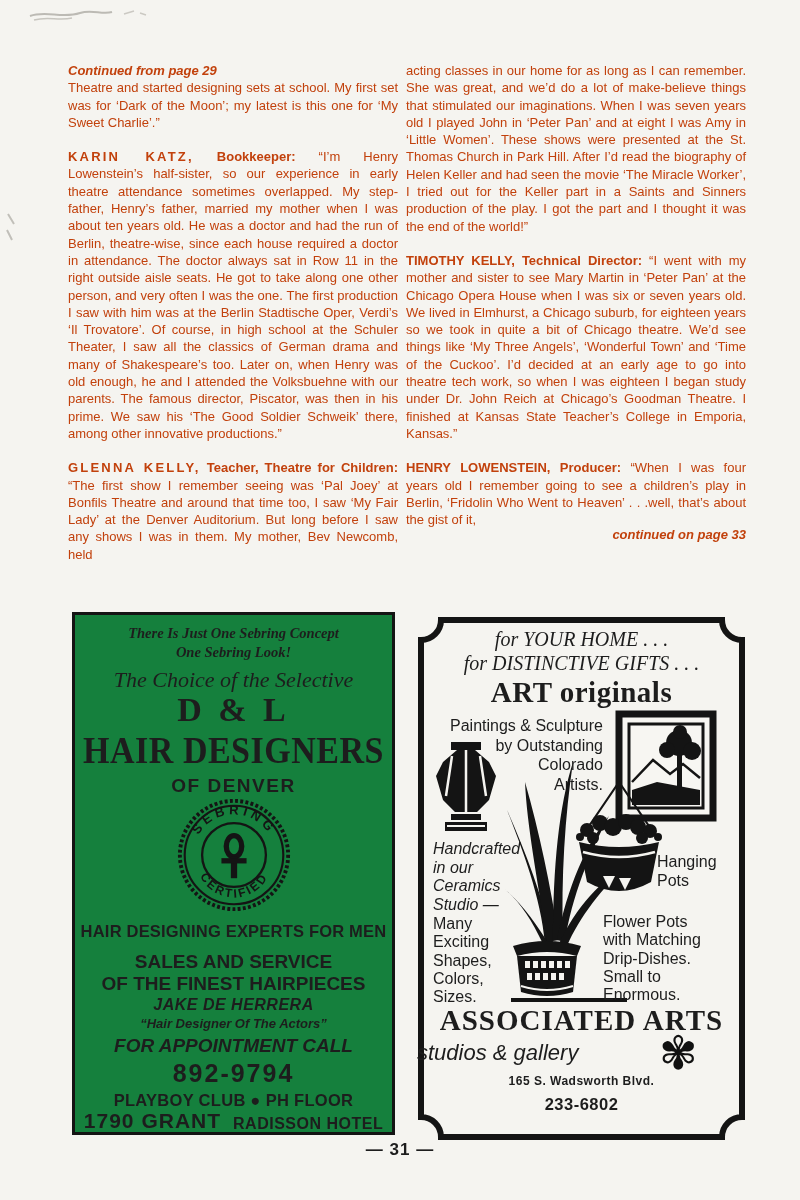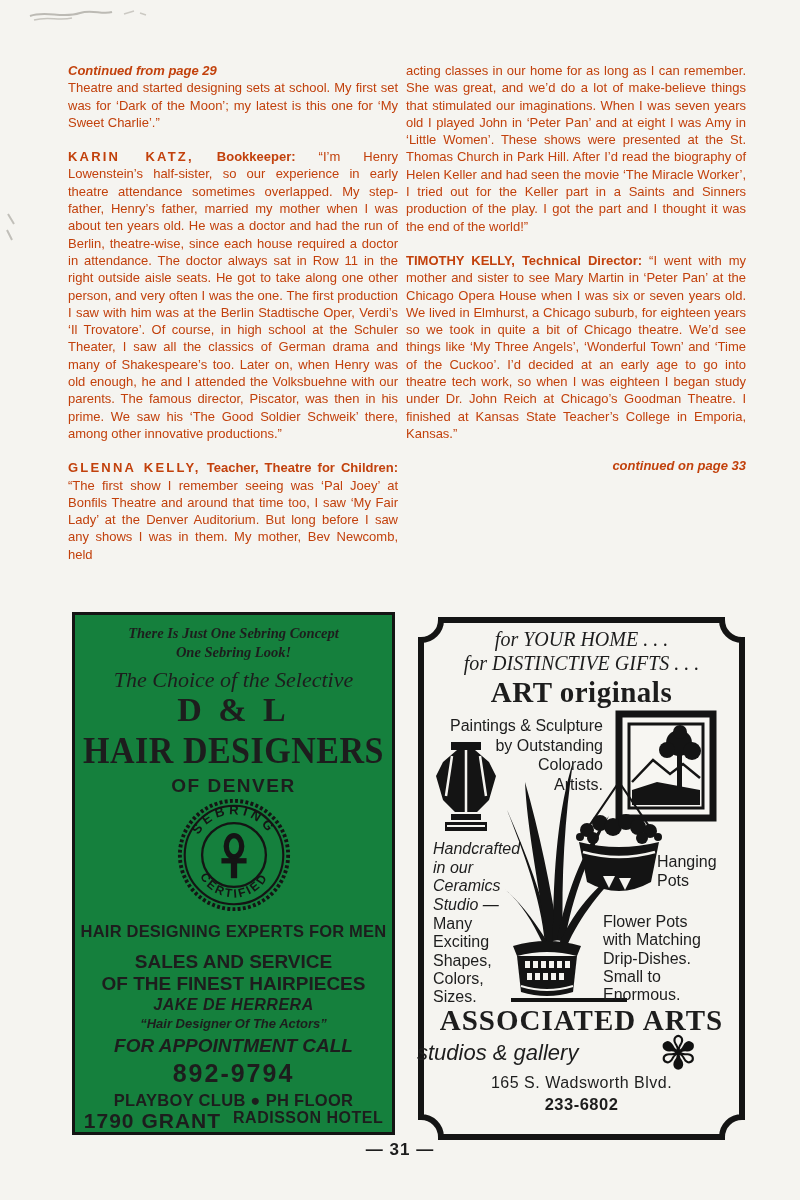--- a/index.html
+++ b/index.html
@@ -36,42 +36,42 @@
   .adl-denver { top:160px; font-size:19px; font-weight:bold; letter-spacing:1.5px; }
   .adl-seal { top:182px; left:50%; transform:translateX(-50%); position:absolute; }
   .adl-line1 { top:307px; font-size:16.5px; font-weight:bold; letter-spacing:0.2px; }
   .adl-line2 { top:336px; font-size:19px; font-weight:bold; }
   .adl-line3 { top:358px; font-size:19px; font-weight:bold; }
   .adl-person { top:381px; font-size:16px; font-weight:bold; font-style:italic; letter-spacing:0.5px; }
   .adl-ptitle { top:401px; font-size:13px; font-style:italic; font-weight:bold; }
   .adl-call { top:420px; font-size:19px; font-weight:bold; font-style:italic; }
   .adl-phone { top:444px; font-size:25px; font-weight:bold; letter-spacing:2px; }
   .adl-loc1 { top:476px; font-size:16.5px; font-weight:bold; letter-spacing:0.3px; }
-  .adl-addr { top:494px; display:flex; justify-content:center; align-items:flex-start; gap:12px; }
+  .adl-addr { top:494px; display:flex; justify-content:center; align-items:flex-end; gap:12px; }
   .adl-addr .big { font-size:21px; font-weight:bold; letter-spacing:1px; }
   .adl-addr .small { font-size:16px; font-weight:bold; letter-spacing:0.5px; }
 
   
   .ad-right { position:absolute; left:417px; top:616px; width:329px; height:525px; }
   .ara-frame { position:absolute; left:0; top:0; }
   .ara-item { position:absolute; }
   .ctr { left:0; right:0; text-align:center; white-space:nowrap; }
   .pre { white-space:pre-line; }
   .ara-t1 { top:12px; font-size:20px; }
   .ara-t2 { top:36px; font-size:20px; }
   .ara-head { top:60px; font-size:29px; letter-spacing:0.5px; }
   .ara-paint { top:100px; left:14px; width:172px; text-align:right; font-size:16px; line-height:19.5px; }
   .ara-hand { top:224px; left:16px; font-size:16px; line-height:18.6px; font-style:italic; }
   .ara-many { top:299px; left:16px; font-size:16px; line-height:18.3px; }
   .ara-hanging { top:236px; left:240px; font-size:16px; line-height:19px; }
   .ara-fpots { top:297px; left:186px; font-size:16px; line-height:18.3px; }
   .ara-name { top:388px; font-size:29px; letter-spacing:1px; }
   .ara-studios { top:424px; font-size:22px; font-style:italic; left:0; right:40px; text-align:left; }
   .ara-flower { top:414px; left:242px; font-size:46px; line-height:1; color:#111; }
-  .ara-addr { top:458px; font-size:16px; font-weight:normal; letter-spacing:0.5px; }
+  .ara-addr { top:458px; font-size:12px; font-weight:bold; letter-spacing:0.5px; }
   .ara-phone { top:479px; font-size:16.5px; font-weight:bold; letter-spacing:0.5px; }
 
   
   .page-number { position:absolute; left:0; right:0; top:1140px; text-align:center;
     font-size:17px; font-weight:bold; letter-spacing:1px; }
   .smudge { position:absolute; left:28px; top:6px; opacity:0.55; }
   .edge-mark { position:absolute; left:4px; top:212px; opacity:0.5; }
 </style>
 </head>
 <body>
@@ -90,20 +90,21 @@
   <div class="col col-left">
     <div class="cont-from">Continued from page 29</div>
     <p><span>Theatre and started designing sets at school. My first set was for ‘Dark of the Moon’; my latest is this one for ‘My Sweet Charlie’.”</span></p>
     <p><span class="lead-name sp">KARIN KATZ,</span> <span class="lead-role">Bookkeeper:</span> <span>“I’m Henry Lowenstein’s half-sister, so our experience in early theatre attendance sometimes overlapped. My step-father, Henry’s father, married my mother when I was about ten years old. He was a doctor and had the run of Berlin, theatre-wise, since each house required a doctor in attendance. The doctor always sat in Row 11 in the right outside aisle seats. He got to take along one other person, and very often I was the one. The first production I saw with him was at the Berlin Stadtische Oper, Verdi’s ‘Il Trovatore’. Of course, in high school at the Schuler Theater, I saw all the classics of German drama and many of Shakespeare’s too. Later on, when Henry was old enough, he and I attended the Volksbuehne with our parents. The famous director, Piscator, was then in his prime. We saw his ‘The Good Soldier Schweik’ there, among other innovative productions.”</span></p>
     <p><span class="lead-name sp">GLENNA KELLY,</span> <span class="lead-role">Teacher, Theatre for Children:</span> <span>“The first show I remember seeing was ‘Pal Joey’ at Bonfils Theatre and around that time too, I saw ‘My Fair Lady’ at the Denver Auditorium. But long before I saw any shows I was in them. My mother, Bev Newcomb, held</span></p>
   </div>
 
   <div class="col col-right">
     <p><span>acting classes in our home for as long as I can remember. She was great, and we’d do a lot of make-believe things that stimulated our imaginations. When I was seven years old I played John in ‘Peter Pan’ and at eight I was Amy in ‘Little Women’. These shows were presented at the St. Thomas Church in Park Hill. After I’d read the biography of Helen Keller and had seen the movie ‘The Miracle Worker’, I tried out for the Keller part in a Saints and Sinners production of the play. I got the part and I thought it was the end of the world!”</span></p>
     <p><span class="lead-name">TIMOTHY KELLY,</span> <span class="lead-role">Technical Director:</span> <span>“I went with my mother and sister to see Mary Martin in ‘Peter Pan’ at the Chicago Opera House when I was six or seven years old. We lived in Elmhurst, a Chicago suburb, for eighteen years so we took in quite a bit of Chicago theatre. We’d see things like ‘My Three Angels’, ‘Wonderful Town’ and ‘Time of the Cuckoo’. I’d decided at an early age to go into theatre tech work, so when I was eighteen I began study under Dr. John Reich at Chicago’s Goodman Theatre. I finished at Kansas State Teacher’s College in Emporia, Kansas.”</span></p>
+    <p class="extra-gap" style="margin-bottom:0"><span class="lead-name">HENRY LOWENSTEIN,</span> <span class="lead-role">Producer:</span> <span>“When I was four years old I remember going to see a children’s play in Berlin, ‘Fridolin Who Went to Heaven’ . . .well, that’s about the gist of it,</span></p>
     <div class="cont-on">continued on page 33</div>
   </div>
 
   <div class="ad-left">
     <div class="abs adl-t1 serif-bi">There Is Just One Sebring Concept</div>
     <div class="abs adl-t2 serif-bi">One Sebring Look!</div>
     <div class="abs adl-choice serif-i">The Choice of the Selective</div>
     <div class="abs adl-dl serif-b">D &amp; L</div>
     <div class="abs adl-hair serif-b">HAIR DESIGNERS</div>
     <div class="abs adl-denver">OF DENVER</div>

